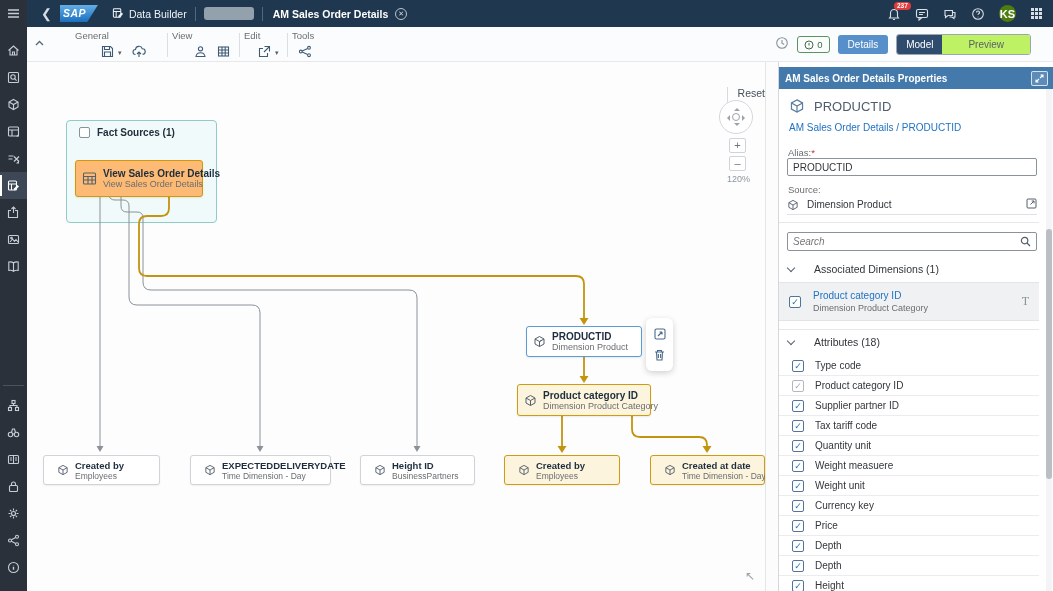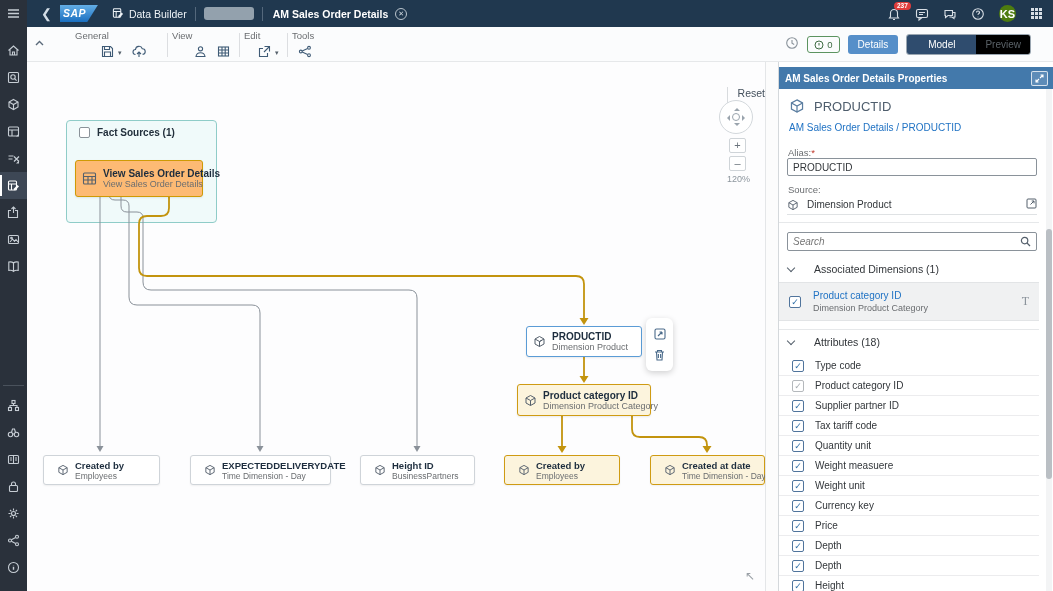--- a/index.html
+++ b/index.html
@@ -35,22 +35,22 @@
   .tb-group{position:absolute;top:3px;}
   .tb-label{font-size:9.5px;color:#6a6d70;margin-bottom:3px;}
   .tb-icons{display:flex;align-items:center;gap:10px;color:#3f5b76;}
   .tb-icons svg{cursor:pointer;}
   .tb-chev{font-size:7px;color:#55606b;margin-left:-6px;cursor:pointer;}
   .tb-div{position:absolute;top:6px;width:1px;height:24px;background:#dcdee1;}
   .tb-right{position:absolute;right:22px;top:7px;display:flex;align-items:center;gap:8px;}
   .msg-badge{display:flex;align-items:center;gap:3px;border:1px solid #5c9460;border-radius:3px;padding:2px 6px;font-size:9.5px;color:#3d6b42;cursor:pointer;}
   .btn-details{background:#568fc9;color:#fff;font-size:10px;border-radius:3px;padding:4px 10px;cursor:pointer;}
   .seg{display:flex;border-radius:3px;overflow:hidden;border:1px solid #9aa6b1;cursor:pointer;}
-  .seg .on{background:#2f4c6e;color:#fff;font-size:10px;padding:4px 21px;}
-  .seg .off{background:#000000;color:#5a6268;font-size:10px;padding:4px 9px;}
+  .seg .on{background:#2f4c6e;color:#fff;font-size:10px;padding:4px 9px;}
+  .seg .off{background:#bef264;color:#5a6268;font-size:10px;padding:4px 26px;}
   .clock{color:#8a939b;}
 
   
   #canvas{position:absolute;left:27px;top:62px;width:738px;height:529px;background:#fdfdfe;}
   #canvas-strip{position:absolute;left:765px;top:62px;width:13px;height:529px;background:#fcfcfc;border-left:1px solid #e4e6e8;}
   .reset-wrap{position:absolute;right:0;top:7px;display:flex;align-items:flex-start;gap:10px;margin-top:18px;}
   .reset-div{width:1px;height:16px;background:#d8dbde;}
   .reset-btn{font-size:10.5px;color:#44505c;cursor:pointer;}
   .pan{position:absolute;right:12px;top:38px;width:34px;height:34px;border:1px solid #d3d8dc;border-radius:50%;background:#fff;cursor:pointer;}
   .pan i{position:absolute;width:0;height:0;border:3px solid transparent;}

